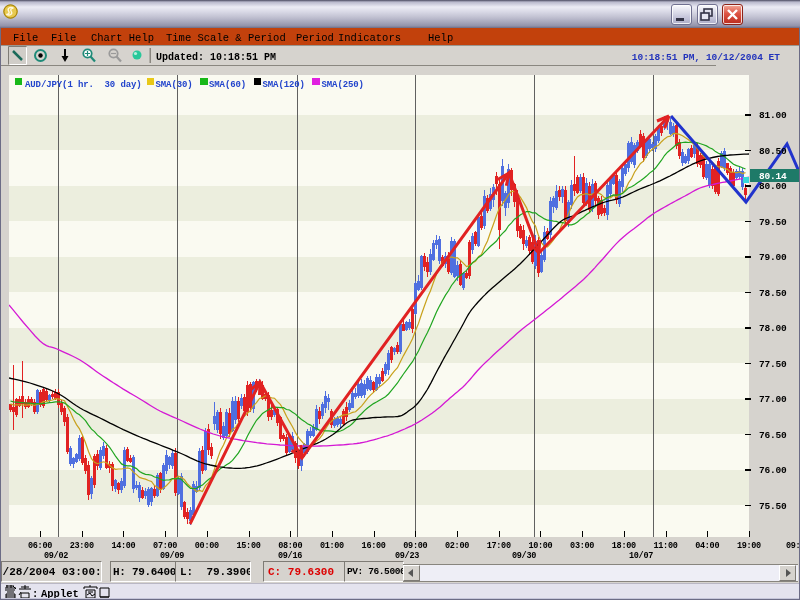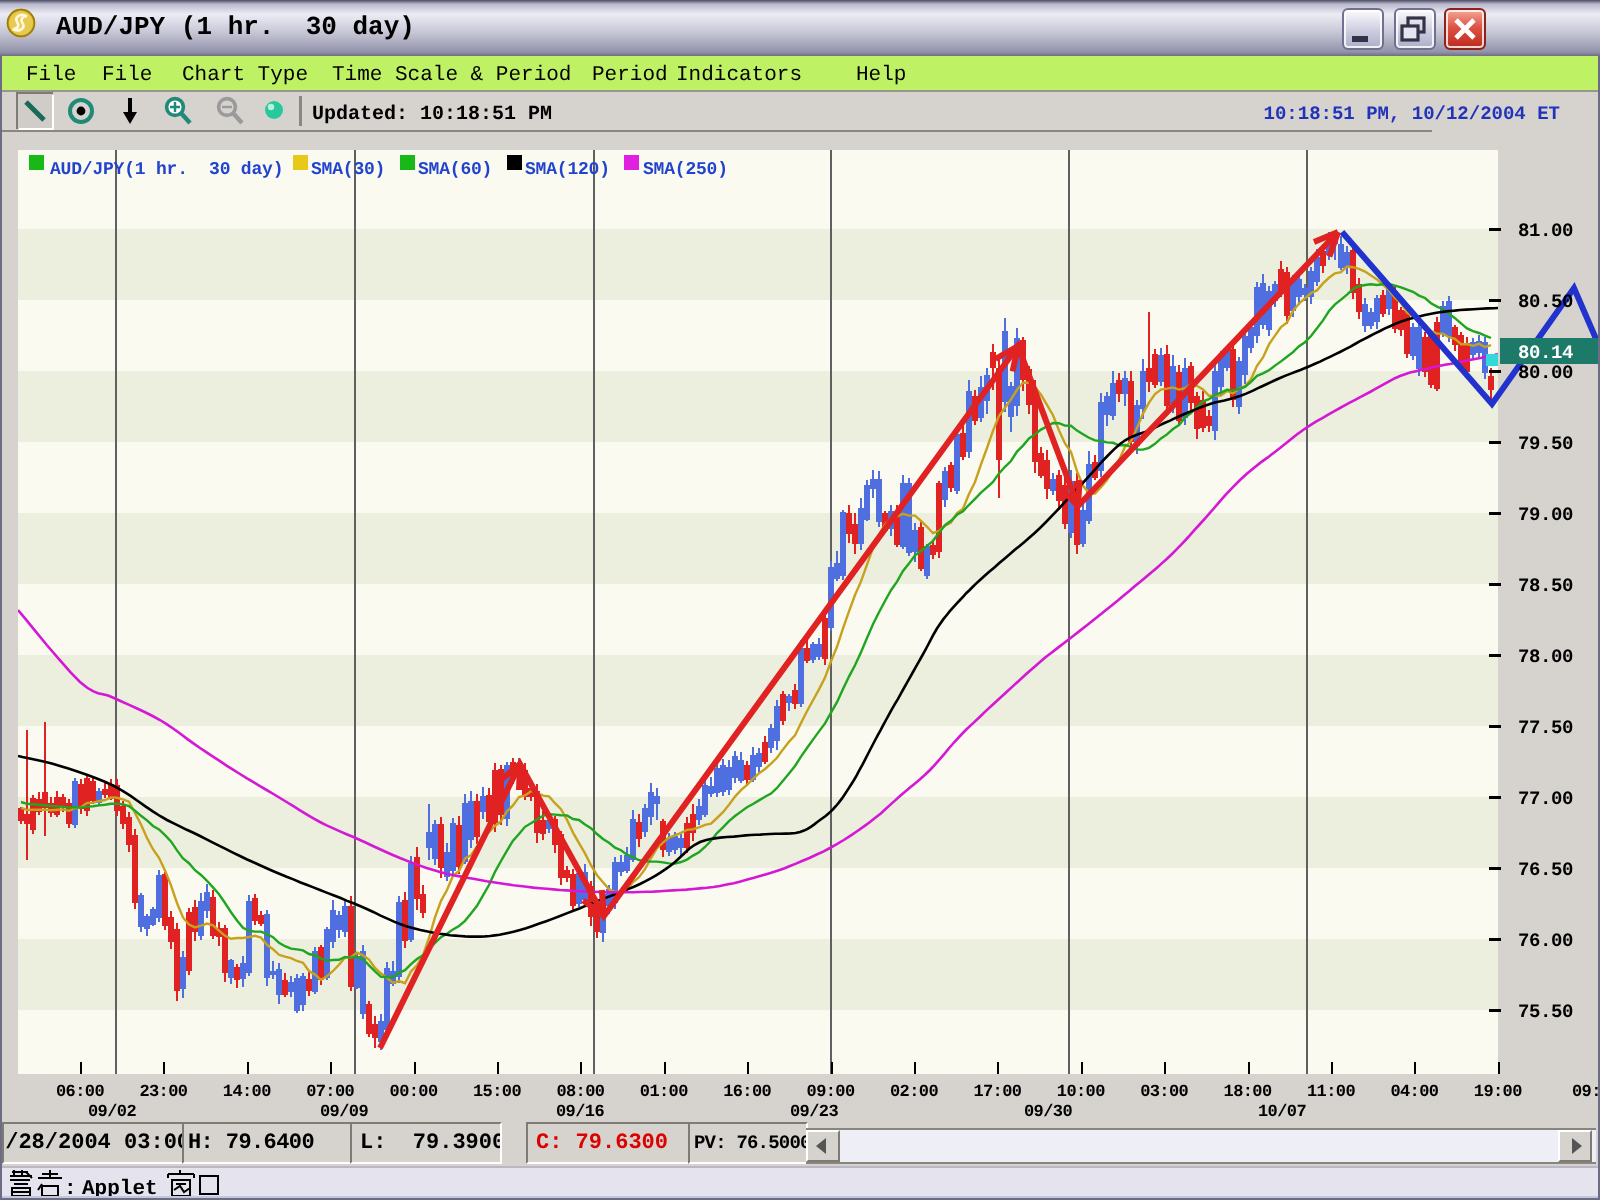--- a/index.html
+++ b/index.html
@@ -6,21 +6,21 @@
 #titlebar { position:absolute; left:0; top:0; width:800px; height:28px;
   background:linear-gradient(#4a4a60 0px, #b8b8cc 2px, #ececf5 7px, #d8d8e5 12px,
      #c2c2d2 17px, #a8a8bd 22px, #9292aa 26px, #6c6c86 28px); }
 .coin { position:absolute; left:3px; top:4px; width:15px; height:15px; }
 #title-text { position:absolute; left:28px; top:6px; font-size:13px; font-weight:bold;
   color:#000; letter-spacing:0; white-space:pre; }
 .tbtn { position:absolute; top:4px; width:21px; height:21px; border-radius:3px;
   border:1px solid #707090; background:linear-gradient(#fbfbfe, #c9c9dd 60%, #adadc8);
   box-shadow:inset 0 0 0 1px #ffffffcc; }
 #btn-close { background:linear-gradient(#f4a898, #dd5444 45%, #bb2a1c); border-color:#8e2419; }
-#menubar { position:absolute; left:0; top:28px; width:800px; height:18px; background:#bef264; }
+#menubar { position:absolute; left:0; top:28px; width:800px; height:18px; background:#c2410c; }
 .mi { position:absolute; top:4px; font-size:10.5px; color:#000; font-family:"Liberation Mono",monospace; }
 #mline { position:absolute; left:0; top:45px; width:800px; height:1px; background:#9a968f; }
 #toolbar { position:absolute; left:0; top:46px; width:716px; height:20px; background:#d6d3ce;
   border-bottom:1px solid #8a8780; }
 .fld { position:absolute; top:561px; height:21px; background:#d6d3ce;
   border-top:1px solid #7e7b75; border-left:1px solid #7e7b75;
   border-bottom:1px solid #fff; border-right:1px solid #fff;
   font-size:11px; font-weight:bold; line-height:20px; color:#000; white-space:pre; overflow:hidden; }
 #statusbar { position:absolute; left:0; top:583px; width:800px; height:15px; background:#e4e3ee;
   border-top:1px solid #b9b7c4; font-size:12px; font-weight:bold; }
@@ -31,37 +31,36 @@
   border:1px solid #fff; border-right-color:#7e7b75; border-bottom-color:#7e7b75; }
 </style></head><body>
 
 <div id="titlebar">
   <div class="coin"><svg width="15" height="15" viewBox="0 0 20 20">
 <circle cx="10" cy="10" r="9.5" fill="#caa41c"></circle>
 <circle cx="10" cy="10" r="8" fill="#e8ca50"></circle>
 <path d="M14 5.5c-5-2.5-8.5 1-6.5 4c1.5 2.3 0.5 4.5-3 4.5 5 2.5 8.5-1 6.5-4c-1.5-2.3-0.5-4.5 3-4.5z" fill="none" stroke="#fff8dc" stroke-width="1.8"></path>
 <circle cx="10" cy="10" r="9" fill="none" stroke="#9a7a08" stroke-width="1"></circle>
 </svg></div>
-  <div id="title-text">AUD/JPY (1 hr.  30 day)</div>
   <div class="tbtn" style="left:671px"><svg width="19" height="19">
         <rect x="4" y="13" width="8" height="3" fill="#333346"></rect>
       </svg></div>
   <div class="tbtn" style="left:697px"><svg width="19" height="19">
         <rect x="6" y="4" width="8" height="7" fill="none" stroke="#333346" stroke-width="1.6"></rect>
         <rect x="3" y="8" width="8" height="7" fill="#e6e6f2" stroke="#333346" stroke-width="1.6"></rect>
       </svg></div>
   <div class="tbtn" id="btn-close" style="left:722px"><svg width="19" height="19">
         <path d="M5 5L14 14M14 5L5 14" stroke="#fff" stroke-width="2.4"></path>
       </svg></div>
 </div>
 
 <div id="menubar">
   <span class="mi" style="left:13px">File</span>
   <span class="mi" style="left:51px">File</span>
-  <span class="mi" style="left:91px">Chart Type</span>
+  <span class="mi" style="left:91px">Chart Help</span>
   <span class="mi" style="left:166px">Time Scale &amp; Period</span>
   <span class="mi" style="left:296px">Period</span>
   <span class="mi" style="left:338px">Indicators</span>
   <span class="mi" style="left:428px">Help</span>
 </div>
 <div id="mline"></div>
 
 <div id="toolbar">
   <svg width="800" height="20" style="position:absolute;left:0;top:0">
     <rect x="8.5" y="0.5" width="18" height="18" fill="#d0cdc8"></rect>
@@ -199,21 +198,21 @@
 <rect x="200" y="10.5" width="7.5" height="7.5" fill="#18b818"></rect>
 <text x="209" y="20.0">SMA(60)</text>
 <rect x="253.5" y="10.5" width="7.5" height="7.5" fill="#000000"></rect>
 <text x="262.5" y="20.0">SMA(120)</text>
 <rect x="312" y="10.5" width="7.5" height="7.5" fill="#e020e0"></rect>
 <text x="321.5" y="20.0">SMA(250)</text>
 </g>
 </svg>
 
 <div class="fld" style="left:1px;width:101px"><span style="margin-left:-6px">9/28/2004 03:00:0</span></div>
-<div class="fld" style="left:91px;width:87px"><span style="margin-left:2px;letter-spacing:-0.3px">H: 79.6400</span></div>
+<div class="fld" style="left:110px;width:87px"><span style="margin-left:2px;letter-spacing:-0.3px">H: 79.6400</span></div>
 <div class="fld" style="left:175px;width:76px"><span style="margin-left:4px">L:  79.3900</span></div>
 <div class="fld" style="left:263px;width:100px;color:#dd0000"><span style="margin-left:4px">C: 79.6300</span></div>
 <div class="fld" style="left:344px;width:60px;font-size:9.5px"><span style="margin-left:2px;letter-spacing:-0.4px">PV: 76.5000</span></div>
 
 <div id="scroll">
   <div class="sbtn" style="left:0"><svg width="15" height="14">
         <path d="M9 3l-5 4 5 4z" fill="#555"></path>
       </svg></div>
   <div class="sbtn" style="left:376px"><svg width="15" height="14">
         <path d="M6 3l5 4-5 4z" fill="#555"></path>

